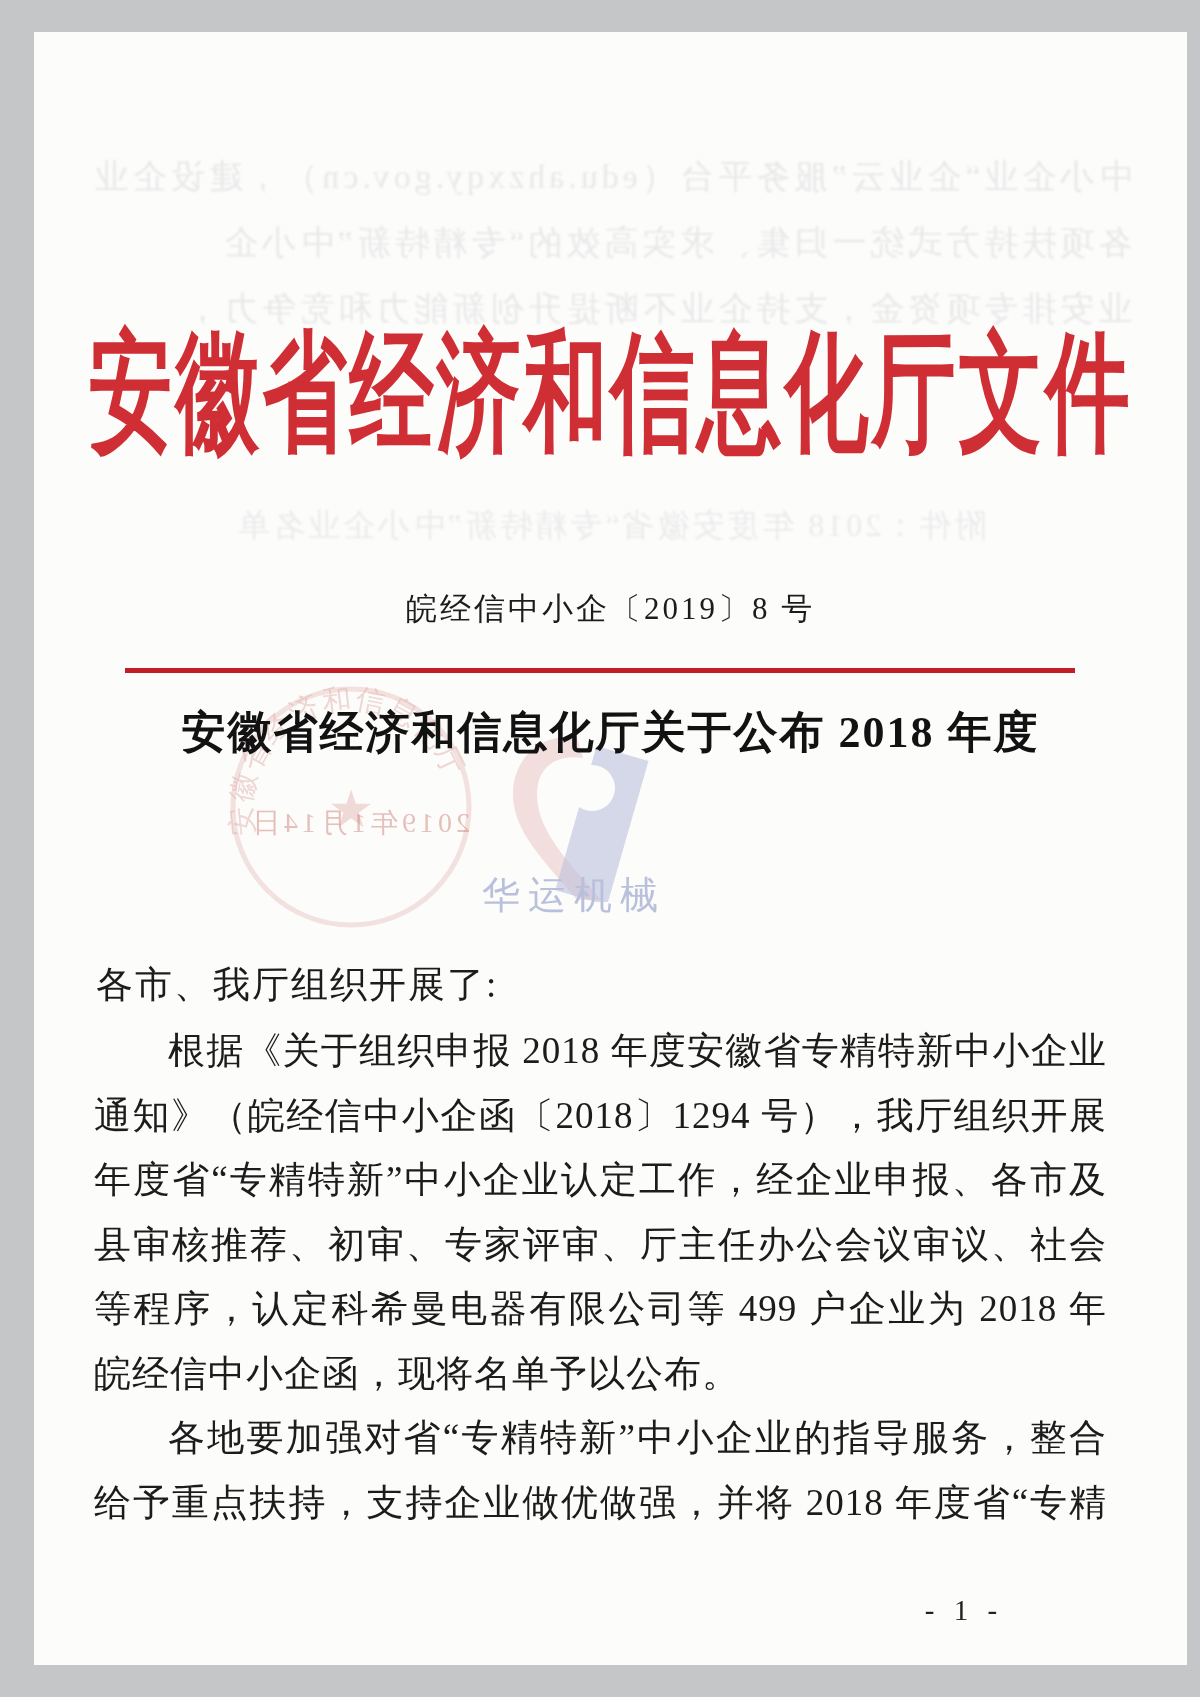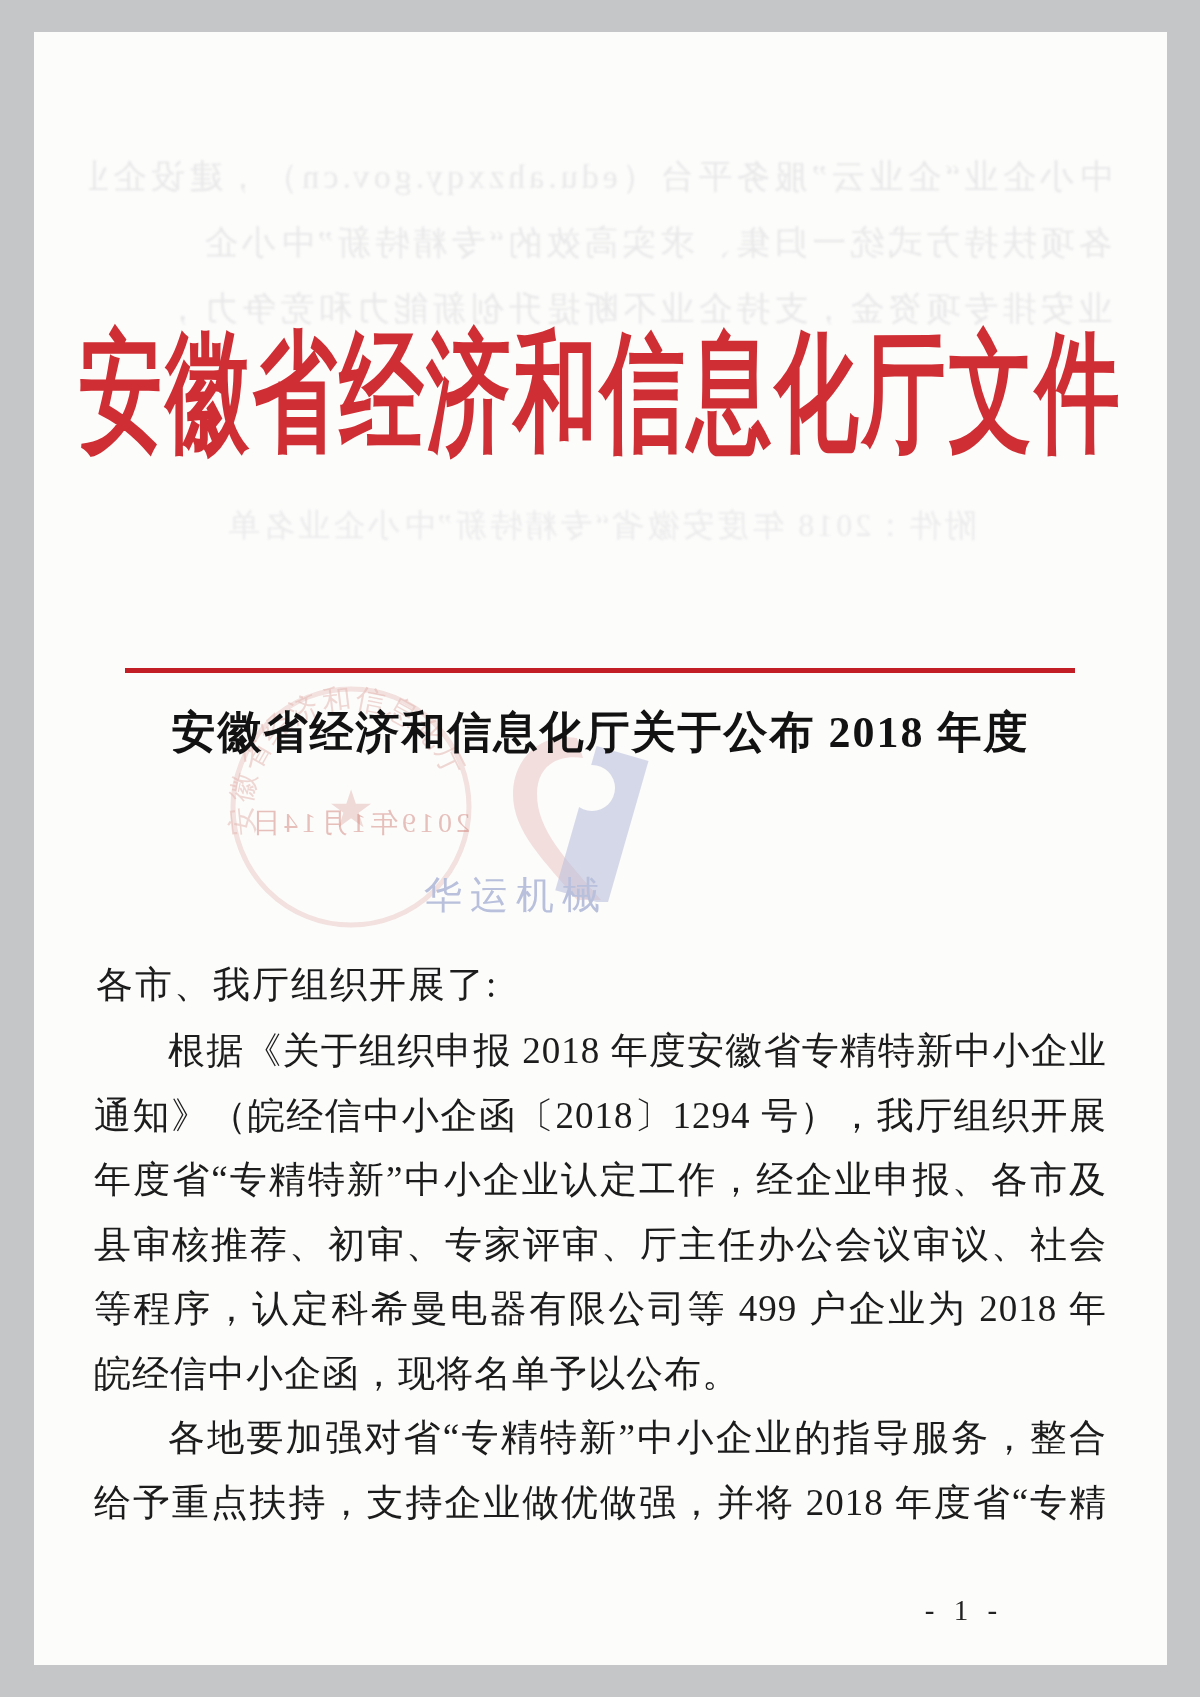--- a/index.html
+++ b/index.html
@@ -3,21 +3,21 @@
 <meta charset="utf-8">
 <style>
   html,body{margin:0;padding:0;}
   body{
     width:1200px;height:1697px;position:relative;
     background:#c5c6c8;overflow:hidden;
     font-family:"Liberation Serif","DejaVu Serif",serif;
   }
   .page{
     position:absolute;left:34px;top:32px;width:1133px;height:1633px;
-    background:#fcfcfb;overflow:hidden;
+    background:#fcfcfb;overflow:hidden;padding-left:20px;
   }
   
   .bleed{
     position:absolute;left:0;right:0;top:112px;
     transform:scaleX(-1);filter:blur(1.2px);
     color:#e2e2e3;opacity:.75;
     font-size:34px;letter-spacing:4px;
     padding:0 55px;text-align:justify;
   }
   .bleed .bl{height:66px;line-height:66px;white-space:nowrap;overflow:hidden;}
@@ -46,21 +46,21 @@
   }
   .seal{position:absolute;left:182px;top:640px;opacity:.55;}
   .seal-date{
     position:absolute;left:170px;top:772px;width:310px;
     transform:scaleX(-1);text-align:center;
     color:rgba(205,118,108,.45);font-size:28px;letter-spacing:4px;
     filter:blur(.6px);white-space:nowrap;
   }
   .wm-logo{position:absolute;left:455px;top:700px;opacity:.5;}
   .wm-text{
-    position:absolute;left:390px;top:842px;width:300px;text-align:left;
+    position:absolute;left:390px;top:842px;width:300px;text-align:center;
     font-family:Liberation Serif, serif;
   }
   .wm-cn{color:#b9c0dc;font-size:38px;letter-spacing:8px;line-height:42px;}
   .wm-en{color:#b0b8d6;font-size:33px;font-weight:bold;letter-spacing:9px;line-height:42px;}
   .title{
     position:absolute;left:0;right:0;top:666px;
     text-align:center;color:#121212;font-weight:bold;
     font-size:44px;line-height:70px;letter-spacing:2px;
   }
   .salutation{
@@ -94,20 +94,21 @@
       <div class="bl">中小企业“企业云”服务平台（edu.ahzxqy.gov.cn），建设企业</div>
       <div class="bl">各项扶持方式统一归集、求实高效的“专精特新”中小企</div>
       <div class="bl">业安排专项资金，支持企业不断提升创新能力和竞争力，</div>
     </div>
   <div class="bleed2">附件：2018 年度安徽省“专精特新”中小企业名单</div>
 
   <div class="masthead">
     <span>安徽省经济和信息化厅文件</span>
   </div>
 
+  <div class="doc-number">皖经信中小企〔2019〕8 号</div>
 
   <div class="red-rule"></div>
 
   <svg class="seal" width="270" height="270" viewBox="0 0 270 270">
     <defs>
       <path id="sealArc" d="M 40 168 A 100 100 0 1 1 230 168" fill="none"></path>
     </defs>
     <circle cx="135" cy="135" r="118" fill="none" stroke="#d79a92" stroke-width="5" opacity="0.5"></circle>
     <text font-size="29" fill="#cf8078" opacity="0.55" letter-spacing="2">
       <textPath href="#sealArc" startOffset="6">安徽省经济和信息化厅</textPath>

